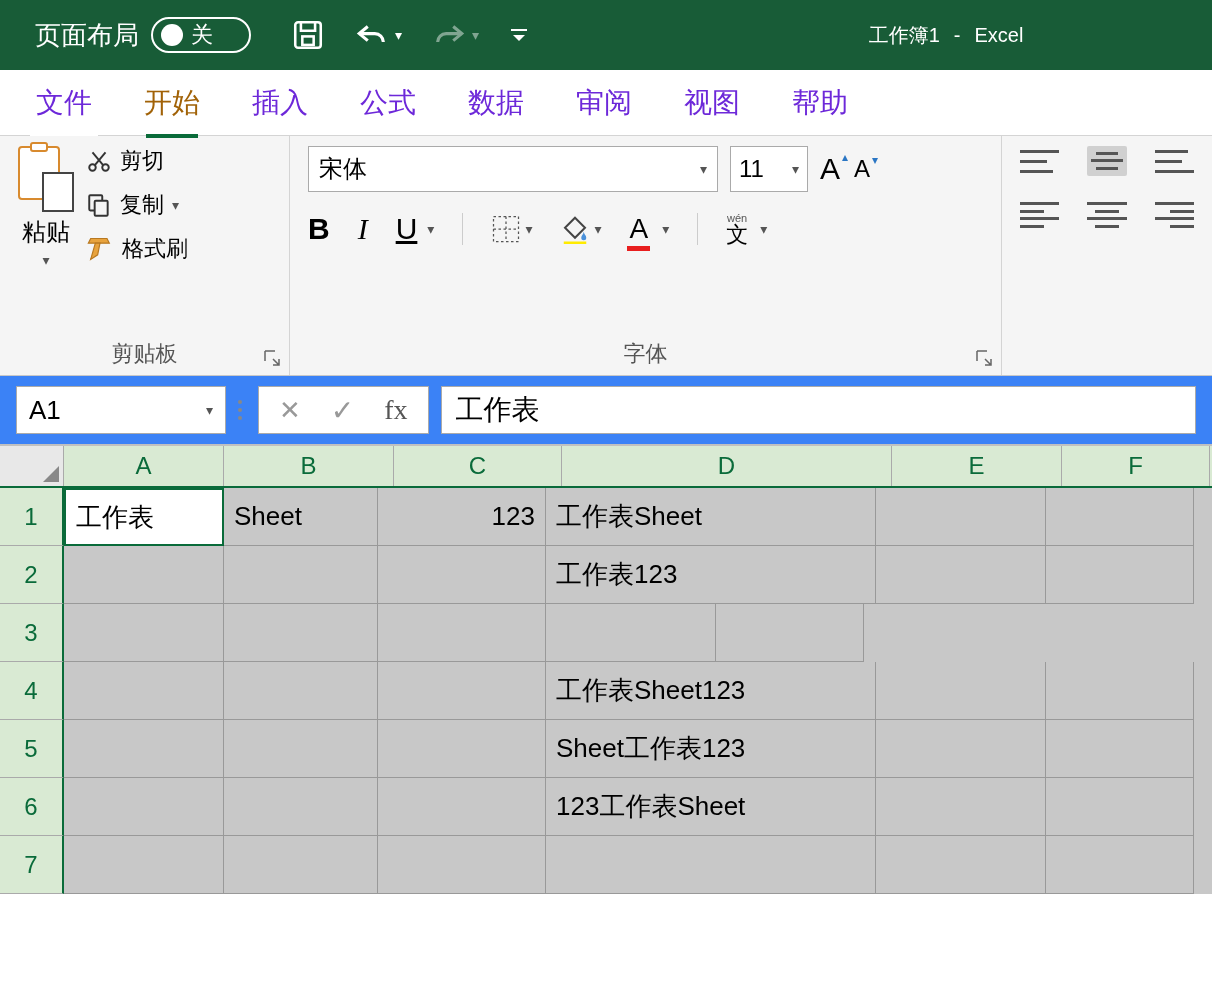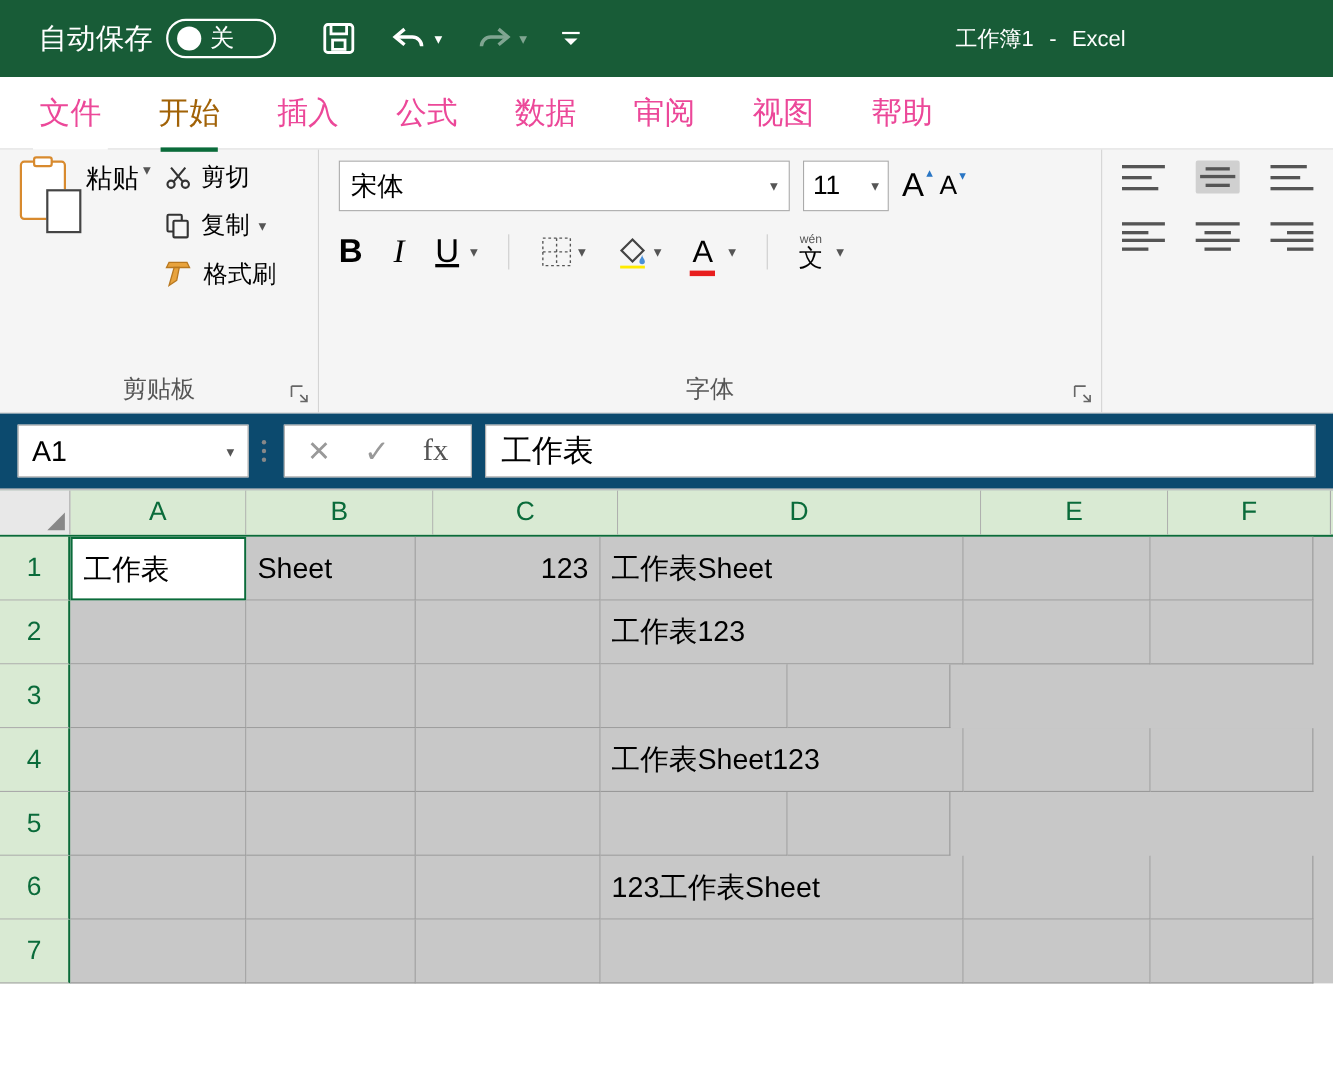--- a/index.html
+++ b/index.html
@@ -11,34 +11,34 @@
 .toggle { width: 100px; height: 36px; border: 2px solid #fff; border-radius: 18px; display: flex; align-items: center; padding: 0 8px; gap: 8px; }
 .toggle-dot { width: 22px; height: 22px; background: #fff; border-radius: 50%; }
 .toggle-label { font-size: 22px; }
 .qat { display: flex; align-items: center; gap: 30px; margin-left: 40px; }
 .qat-btn { display: flex; align-items: center; color: #fff; }
 .title-center { position: absolute; left: 50%; transform: translateX(-50%); font-size: 20px; width: 100%; text-align: center; pointer-events: none; }
 .title-center span:first-child { margin-left: 680px; }
 
 
 .ribbon-tabs { background: #fff; height: 66px; display: flex; align-items: center; padding: 0 30px; gap: 40px; border-bottom: 1px solid #d4d4d4; }
-.tab { font-size: 28px; color: #ec4899; padding: 14px 6px; cursor: pointer; position: relative; }
+.tab { font-size: 28px; color: #6d28d9; padding: 14px 6px; cursor: pointer; position: relative; }
 .tab.file { background: #fff; font-weight: 400; }
 .tab.active { color: #a16207; font-weight: 500; }
 .tab.active::after { content: ''; position: absolute; bottom: -2px; left: 8px; right: 8px; height: 4px; background: #0a6b3a; }
 
 
 .ribbon { background: #f5f5f5; height: 240px; display: flex; border-bottom: 1px solid #c8c8c8; }
 .group { border-right: 1px solid #d4d4d4; padding: 10px 18px 6px 18px; display: flex; flex-direction: column; justify-content: space-between; position: relative; }
 .group-body { display: flex; gap: 12px; flex: 1; }
 .group-label { text-align: center; font-size: 22px; color: #555; padding-top: 6px; position: relative; }
 .group-launcher { position: absolute; right: 8px; bottom: 8px; width: 18px; height: 18px; }
 
 
-.clip-left { display: flex; flex-direction: row; gap: 4px; }
+.clip-left { display: flex; flex-direction: column; align-items: center; gap: 4px; }
 .paste-icon { width: 56px; height: 66px; position: relative; }
 .paste-back { position: absolute; left: 0; top: 0; width: 42px; height: 54px; border: 2px solid #d88a2e; border-radius: 4px; background: #fff; }
 .paste-clip { position: absolute; left: 12px; top: -4px; width: 18px; height: 10px; border: 2px solid #d88a2e; border-radius: 3px; background: #fff; }
 .paste-front { position: absolute; right: 0; bottom: 0; width: 32px; height: 40px; background: #fff; border: 2px solid #444; }
 .clip-right { display: flex; flex-direction: column; gap: 14px; font-size: 22px; }
 .clip-item { display: flex; align-items: center; gap: 8px; }
 
 
 .font-group { flex: 1; }
 .font-row1 { display: flex; gap: 12px; margin-bottom: 20px; }
@@ -51,21 +51,21 @@
 .italic { font-style: italic; font-size: 30px; font-family: Georgia, serif; }
 .underline { text-decoration: underline; font-size: 30px; }
 
 
 .align-group .align-row { display: flex; gap: 28px; margin-bottom: 24px; }
 .align-btn { width: 40px; height: 30px; display: flex; flex-direction: column; justify-content: space-around; }
 .align-btn span { height: 3px; background: #555; display: block; }
 .align-btn.active { background: #d0d0d0; padding: 4px; border-radius: 2px; }
 
 
-.formula-bar { height: 70px; background: #0c4a6e; display: flex; align-items: center; padding: 10px 16px; gap: 12px; border-bottom: 2px solid #c0c0c0; }
+.formula-bar { height: 70px; background: #3b82f6; display: flex; align-items: center; padding: 10px 16px; gap: 12px; border-bottom: 2px solid #c0c0c0; }
 .name-box { width: 210px; height: 48px; background: #fff; border: 1px solid #aaa; display: flex; align-items: center; justify-content: space-between; padding: 0 12px; font-size: 26px; }
 .fx-sep { width: 8px; display: flex; flex-direction: column; gap: 4px; }
 .fx-sep span { width: 4px; height: 4px; background: #888; border-radius: 50%; }
 .fx-btns { display: flex; align-items: center; gap: 30px; padding: 0 20px; height: 48px; border: 1px solid #aaa; background: #fff; color: #999; }
 .fx-input { flex: 1; height: 48px; background: #fff; border: 1px solid #aaa; padding: 0 14px; font-size: 28px; display: flex; align-items: center; }
 
 
 .grid-area { background: #c8c8c8; position: relative; }
 .col-headers { display: flex; height: 42px; background: #d9ead3; border-bottom: 2px solid #0a6b3a; }
 .corner { width: 64px; background: #e8e8e8; border-right: 1px solid #aaa; position: relative; }
@@ -85,21 +85,21 @@
 .cell.active { background: #fff; border: 2px solid #0a6b3a; }
 
 .chevron { font-size: 14px; color: #555; }
 svg { display: block; }
 </style>
 </head>
 <body>
 
 <div class="titlebar">
   <div class="autosave">
-    <span>自动保存</span>
+    <span>页面布局</span>
     <div class="toggle">
       <div class="toggle-dot"></div>
       <span class="toggle-label">关</span>
     </div>
   </div>
   <div class="qat">
     <div class="qat-btn">
       <svg width="34" height="34" viewBox="0 0 24 24" fill="none" stroke="#fff" stroke-width="1.8">
           <rect x="3" y="3" width="18" height="18" rx="2"></rect>
           <path d="M7 3v6h10V3"></path>
@@ -361,20 +361,21 @@
         <div class="cell colB"></div>
         <div class="cell colC"></div>
         <div class="cell colD">工作表Sheet123</div>
         <div class="cell colE"></div>
         <div class="cell colF"></div>
       </div>
       <div class="row">
         <div class="cell colA"></div>
         <div class="cell colB"></div>
         <div class="cell colC"></div>
+        <div class="cell colD">Sheet工作表123</div>
         <div class="cell colE"></div>
         <div class="cell colF"></div>
       </div>
       <div class="row">
         <div class="cell colA"></div>
         <div class="cell colB"></div>
         <div class="cell colC"></div>
         <div class="cell colD">123工作表Sheet</div>
         <div class="cell colE"></div>
         <div class="cell colF"></div>

